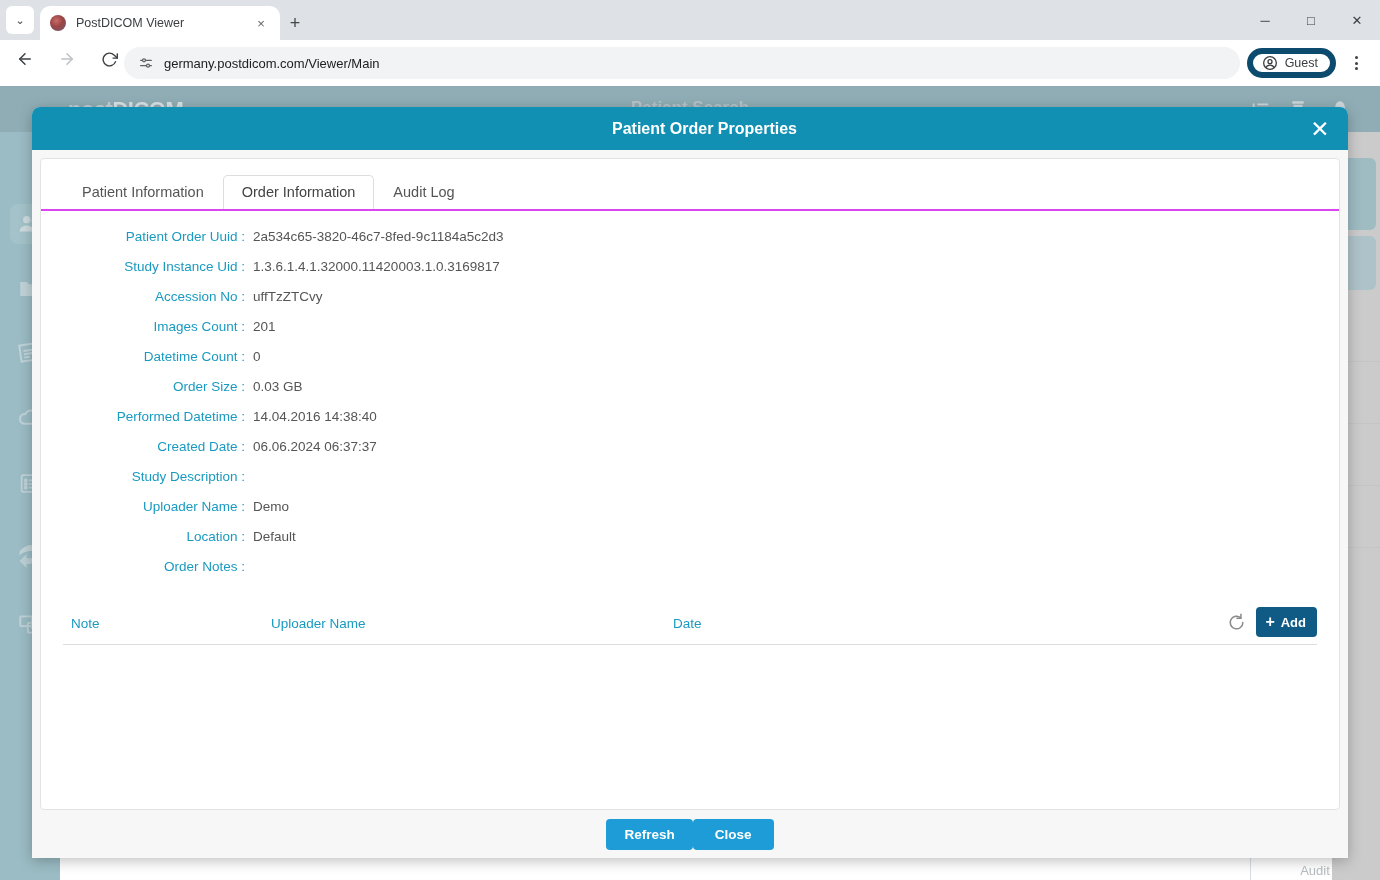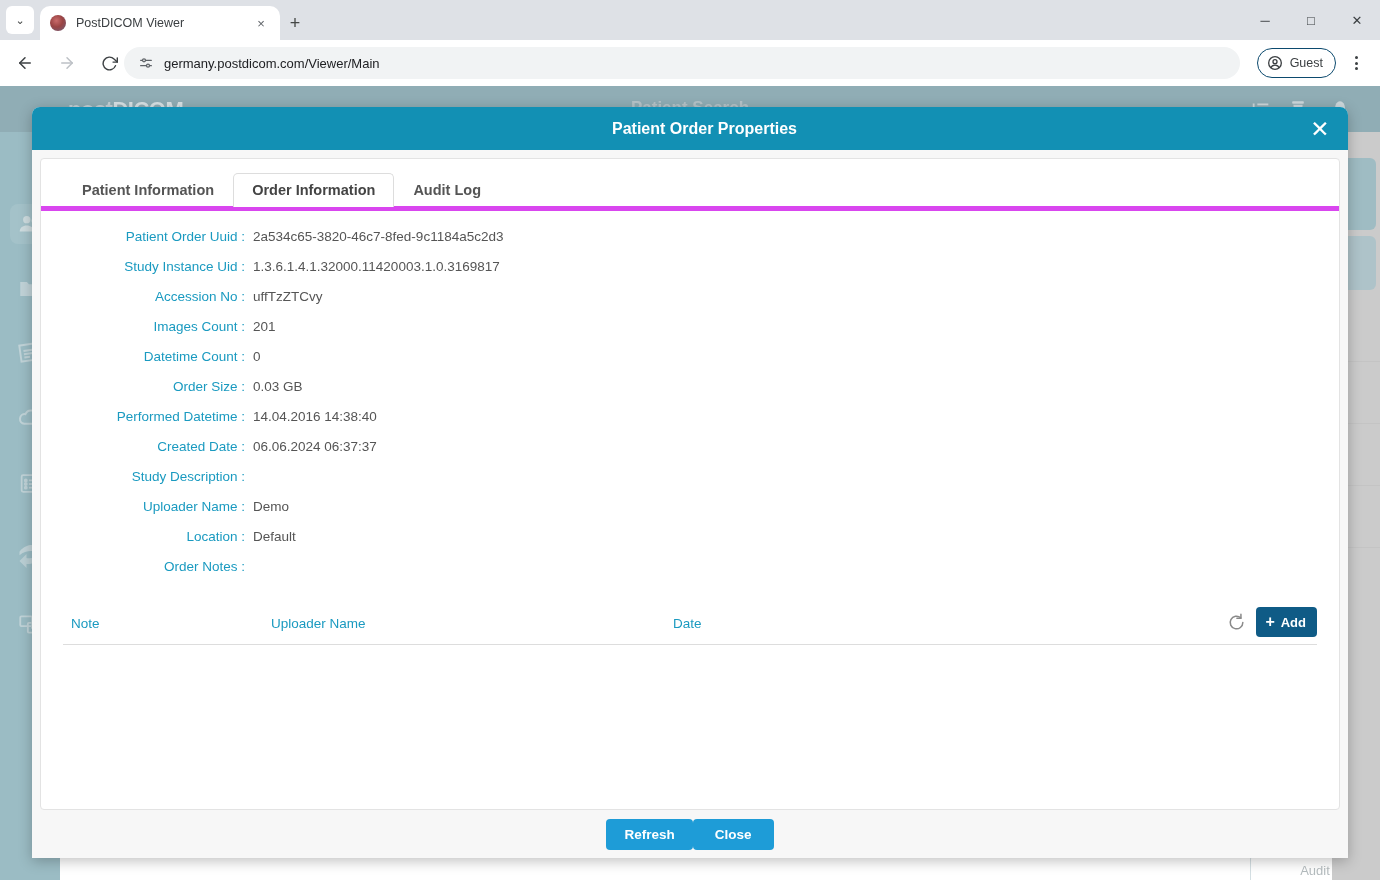--- a/index.html
+++ b/index.html
@@ -50,39 +50,39 @@
   .win-controls {
     position: absolute; right: 0; top: 0; height: 40px; display: flex;
   }
   .win-btn {
     width: 46px; height: 40px;
     display: flex; align-items: center; justify-content: center;
     color: #3c4043; font-size: 13px;
   }
 
   .toolbar {
-    position: absolute; left: 0; top: 40px; width: 1380px; height: 46px;
+    position: absolute; left: 0; top: 40px; width: 1380px; height: 38px;
     background: #ffffff; display: flex; align-items: center;
   }
   .nav-btn {
     width: 34px; height: 34px; margin-left: 8px;
     display: flex; align-items: center; justify-content: center;
     color: #3c4043;
   }
   .nav-btn.disabled { color: #bdc1c6; }
   .omnibox {
     position: absolute; left: 124px; top: 7px; width: 1116px; height: 32px;
     background: #f1f3f4; border-radius: 16px;
     display: flex; align-items: center; padding: 0 14px;
   }
   .omni-icon { margin-right: 10px; display: flex; align-items: center; }
   .omni-url { font-size: 13px; color: #202124; }
   .guest-chip {
     position: absolute; right: 44px; top: 8px; height: 30px;
-    border: 1px solid #0c4a6e; border-radius: 15px;
+    border: 6px solid #0c4a6e; border-radius: 15px;
     display: flex; align-items: center; padding: 0 12px 0 9px;
     font-size: 12.5px; color: #3c4043; gap: 7px;
   }
   .kebab {
     position: absolute; right: 10px; top: 8px; width: 28px; height: 30px;
     display: flex; flex-direction: column; align-items: center;
     justify-content: center; gap: 2.5px;
   }
   .kebab i { width: 3px; height: 3px; border-radius: 50%; background: #3c4043; display:block;}
 
@@ -174,22 +174,22 @@
   }
 
   .modal-body {
     position: absolute; left: 8px; top: 51px; width: 1300px; height: 652px;
     background: #ffffff; border: 1px solid #e3e3e3; border-radius: 4px;
   }
 
   
   .tabs {
     position: relative; height: 52px; padding: 14px 0 0 22px;
-    border-bottom: 5px solid #d946ef;
-    display: flex; align-items: flex-end; font-weight: bold;
+    border-bottom: 2px solid #d946ef;
+    display: flex; align-items: center;
   }
   .tab-item {
     padding: 9px 18px 10px; font-size: 14.5px; color: #555555;
     border: 1px solid transparent; border-bottom: none;
     border-radius: 5px 5px 0 0; position: relative; top: 1px;
     line-height: 1;
   }
   .tab-item.active {
     background: #ffffff; border-color: #dddddd; color: #444444;
   }

